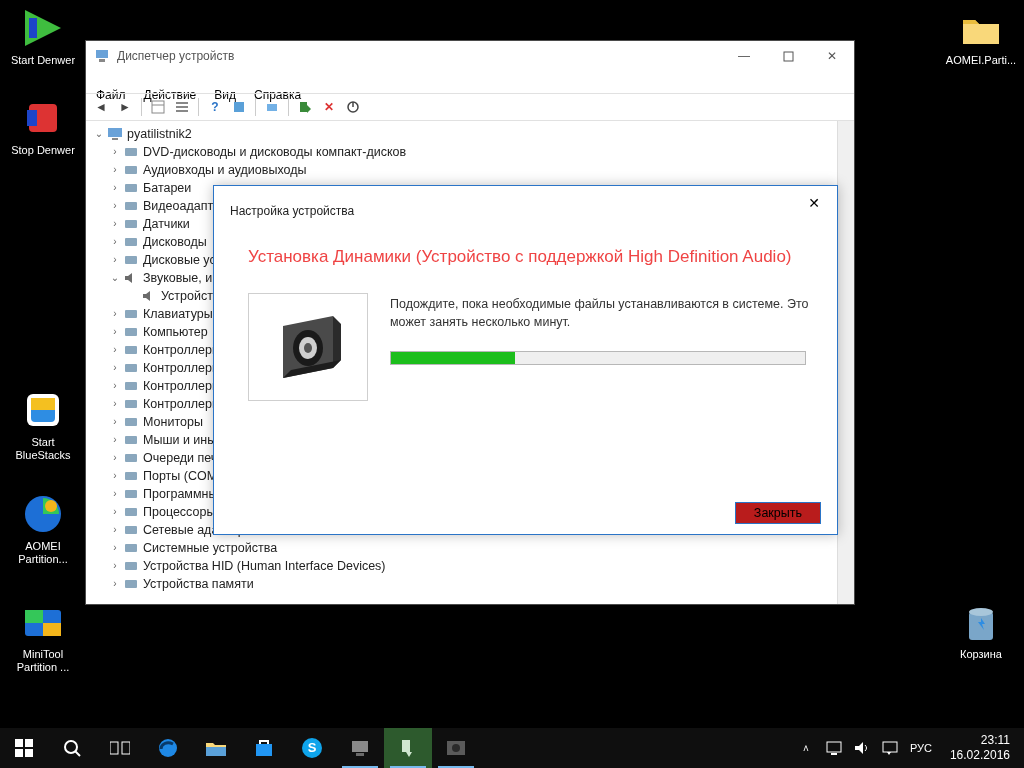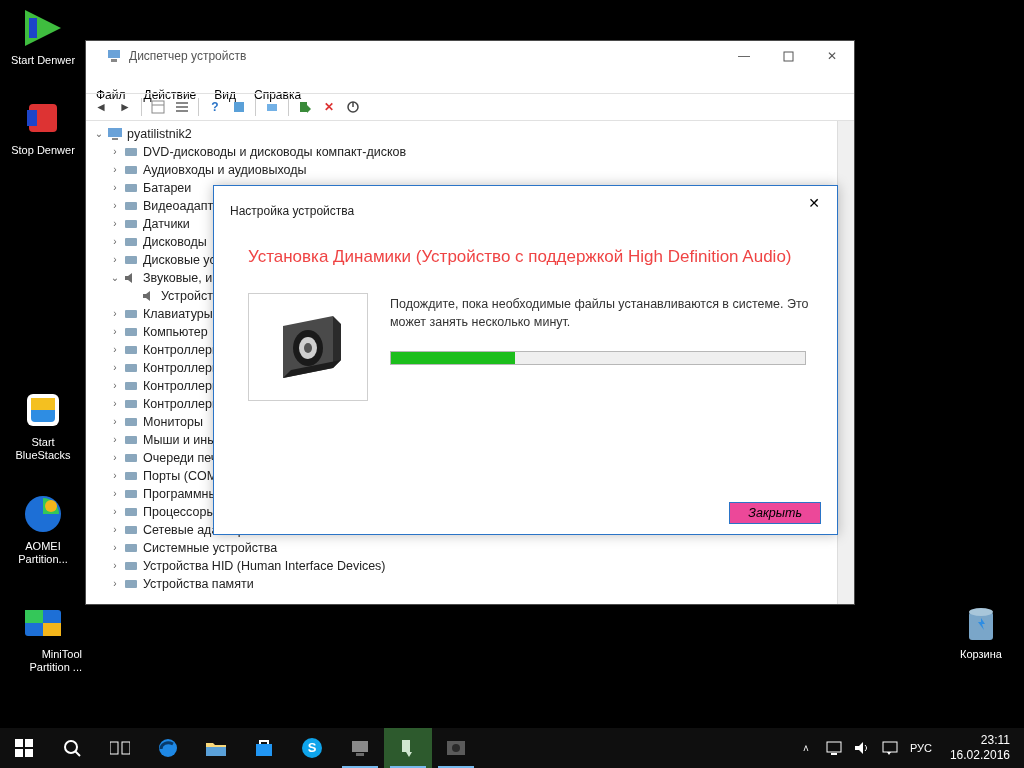--- a/index.html
+++ b/index.html
@@ -5,21 +5,21 @@
 * { margin: 0; padding: 0; box-sizing: border-box; font-family: "Segoe UI", Tahoma, sans-serif; }
 html, body { width: 1024px; height: 768px; overflow: hidden; background: #000; color: #000; }
 
 .desktop { position: relative; width: 1024px; height: 768px; background: #000; }
 
 .desktop-icon { position: absolute; width: 78px; text-align: center; color: #fff; font-size: 11px; cursor: pointer; }
 .desktop-icon .ico { width: 44px; height: 44px; margin: 0 auto 4px; display:flex; align-items:center; justify-content:center; }
 .desktop-icon .lbl { text-shadow: 0 0 3px #000; line-height: 1.2; word-wrap: break-word; }
 
 .dm-window { position: absolute; left: 85px; top: 40px; width: 770px; height: 565px; background: #fff; border: 1px solid #4b4b4b; display: flex; flex-direction: column; font-size: 12px; }
-.dm-titlebar { height: 30px; display: flex; align-items: center; padding: 0 0 0 8px; color: #555; margin-left: 12px; }
+.dm-titlebar { height: 30px; display: flex; align-items: center; padding: 0 0 0 8px; color: #555; }
 .dm-titlebar .ticon { width:16px; height:16px; margin-right:7px; display:flex; align-items:center; justify-content:center; }
 .dm-titlebar .title { flex: 1; }
 .dm-winbtn { width: 44px; height: 30px; display:flex; align-items:center; justify-content:center; color:#555; font-size:12px; }
 .dm-menubar { height: 22px; padding: 0 4px; display:flex; align-items:center; gap:6px; font-size:12px; }
 .dm-menubar span { padding: 2px 6px; margin-top: 26px; }
 .dm-toolbar { height: 28px; border-top:1px solid #e1e1e1; border-bottom:1px solid #e1e1e1; padding:0 6px; display:flex; align-items:center; gap:6px; }
 .tb-btn { width:18px; height:18px; display:flex; align-items:center; justify-content:center; font-size:12px; color:#444; }
 .tb-sep { width:1px; height:18px; background:#ccc; margin:0 1px; }
 .dm-body { flex:1; display:flex; overflow:hidden; }
 .dm-tree { flex:1; overflow:auto; padding:4px 0 4px 4px; font-size:12.5px; line-height:18px; color:#222; position:relative;}
@@ -34,21 +34,21 @@
 .dlg { position:absolute; left:213px; top:185px; width:625px; height:350px; background:#fff; border:1px solid #2a74c7; box-shadow:0 0 12px rgba(0,0,0,.25); display:flex; flex-direction:column; padding:14px 16px 10px; font-size:12.5px;}
 .dlg-close { position:absolute; right:10px; top:6px; width:26px; height:22px; display:flex; align-items:center; justify-content:center; font-size:14px; }
 .dlg-sub { color:#222; font-size:12px; margin-bottom:28px; margin-top:4px;}
 .dlg-head { color:#ef4444; font-size:17px; line-height:1.35; margin-bottom:24px; padding-left:18px; padding-right:20px; }
 .dlg-row { display:flex; gap:22px; padding-left:18px;justify-content:flex-end; }
 .dlg-img { width:120px; height:108px; border:1px solid #cfcfcf; display:flex; align-items:center; justify-content:center; background:#fff;}
 .dlg-txt { flex:1; color:#333; font-size:12.5px; line-height:1.45; padding-top:2px;}
 .dlg-progress { margin-top:20px; height:14px; border:1px solid #b7b7b7; background:#efefef; position:relative; width:416px;}
 .dlg-progress .bar { height:100%; background:#1cbe1c; }
 .dlg-footer { margin-top:auto; display:flex; justify-content:flex-end; padding-top:10px;}
-.dlg-btn { background:#ec4899; border:1px solid #2a74c7; padding:3px 18px; font-size:12.5px; cursor:pointer;font-style:italic; }
+.dlg-btn { background:#b91c1c; border:1px solid #2a74c7; padding:3px 18px; font-size:12.5px; cursor:pointer; }
 
 .taskbar { position:absolute; left:0; right:0; bottom:0; height:40px; background:#0f0f0f; display:flex; align-items:center; color:#fff; font-size:11px; }
 .tb-left { display:flex; align-items:center; height:100%; }
 .tb-item { width:48px; height:40px; display:flex; align-items:center; justify-content:center; position:relative; }
 .tb-item.active::after { content:""; position:absolute; bottom:0; left:6px; right:6px; height:2px; background:#76b9ed; }
 .tb-right { margin-left:auto; display:flex; align-items:center; gap:12px; padding-right:8px; }
 .tb-clock { text-align:right; line-height:1.25; padding:0 6px; font-size:12px;}
 .tray-ico { width:16px; height:16px; display:flex; align-items:center; justify-content:center; }
 
 svg { display:block; }
@@ -89,31 +89,40 @@
   <div class="desktop-icon" style="left:4px; top:492px;">
       <div class="ico">
         <svg width="44" height="44">
           <circle cx="22" cy="22" r="18" fill="#1d6fd6"></circle>
           <path d="M22 6 A16 16 0 0 1 38 22 L22 22 Z" fill="#34c759"></path>
           <circle cx="30" cy="14" r="6" fill="#f3b51b"></circle>
         </svg>
       </div>
       <div class="lbl">AOMEI Partition...</div>
     </div>
-  <div class="desktop-icon" style="left:4px; top:600px;text-align:right;">
+  <div class="desktop-icon" style="left:4px; top:600px;">
       <div class="ico">
         <svg width="44" height="44">
           <rect x="4" y="10" width="36" height="26" fill="#1d6fd6" rx="3"></rect>
           <rect x="4" y="10" width="18" height="13" fill="#34c759"></rect>
           <rect x="22" y="23" width="18" height="13" fill="#f3b51b"></rect>
         </svg>
       </div>
       <div class="lbl">MiniTool Partition ...</div>
     </div>
 
+  <div class="desktop-icon" style="right:4px; top:6px;">
+      <div class="ico">
+        <svg width="44" height="44">
+          <path d="M4 14h12l4 4h20v20H4z" fill="#f9d87a"></path>
+          <path d="M4 14h12l4 4H4z" fill="#e9bc3d"></path>
+        </svg>
+      </div>
+      <div class="lbl">AOMEI.Parti...</div>
+    </div>
   <div class="desktop-icon" style="right:4px; top:600px;">
       <div class="ico">
         <svg width="44" height="44">
           <rect x="10" y="12" width="24" height="28" fill="#7aa6c9" rx="3"></rect>
           <ellipse cx="22" cy="12" rx="12" ry="4" fill="#a8c6da"></ellipse>
           <path d="M22 18l4 6-3 0 2 6-6-8 3 0z" fill="#2e8de3"></path>
         </svg>
       </div>
       <div class="lbl">Корзина</div>
     </div>

